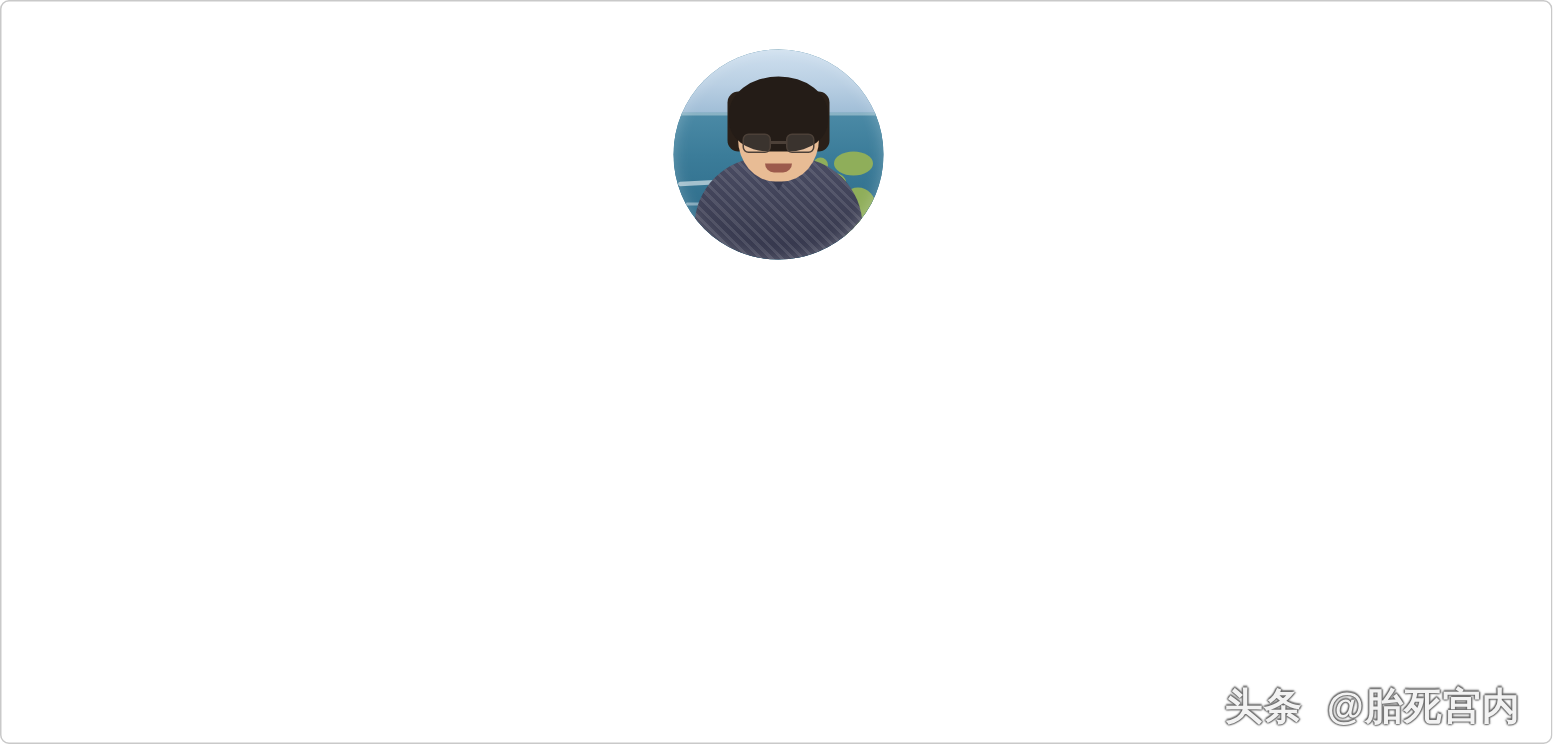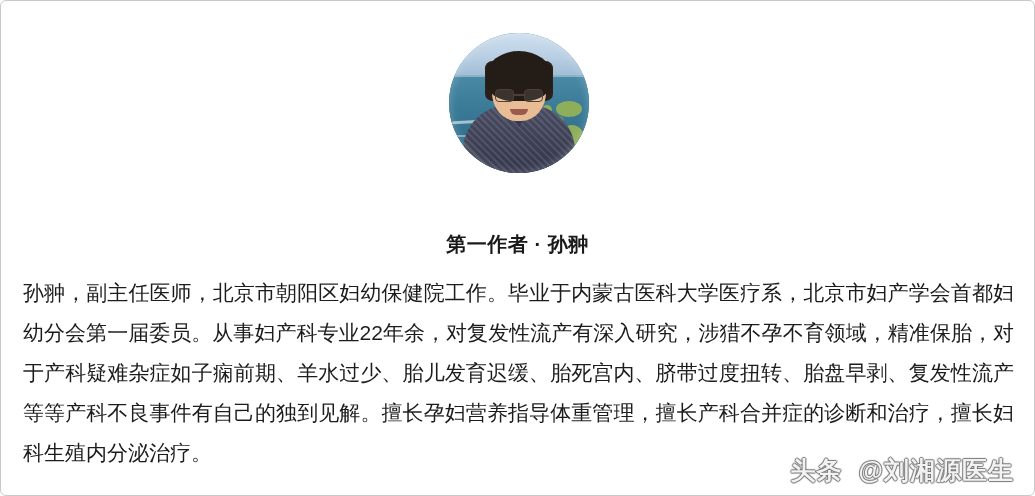--- a/index.html
+++ b/index.html
@@ -300,21 +300,19 @@
       <div class="av-glasses">
         <span class="gl"></span>
           <span class="gr"></span>
           <span class="bridge"></span>
       </div>
       <div class="av-mouth"></div>
       <div class="av-vignette"></div>
     </div>
   </div>
 
-  <div class="title">第一作者 · 孙翀</div>
-
-  <div class="bio">孙翀，副主任医师，北京市朝阳区妇幼保健院工作。毕业于内蒙古医科大学医疗系，北京市妇产学会首都妇幼分会第一届委员。从事妇产科专业22年余，对复发性流产有深入研究，涉猎不孕不育领域，精准保胎，对于产科疑难杂症如子痫前期、羊水过少、胎儿发育迟缓、胎死宫内、脐带过度扭转、胎盘早剥、复发性流产等等产科不良事件有自己的独到见解。擅长孕妇营养指导体重管理，擅长产科合并症的诊断和治疗，擅长妇科生殖内分泌治疗。</div>
+
 
   <div class="watermark">
-    <span class="wm-brand">头条</span><span>@刘湘源医生</span>
+    <span class="wm-brand">头条</span><span>@胎死宫内</span>
   </div>
 
 </div>
 
 </body></html>

